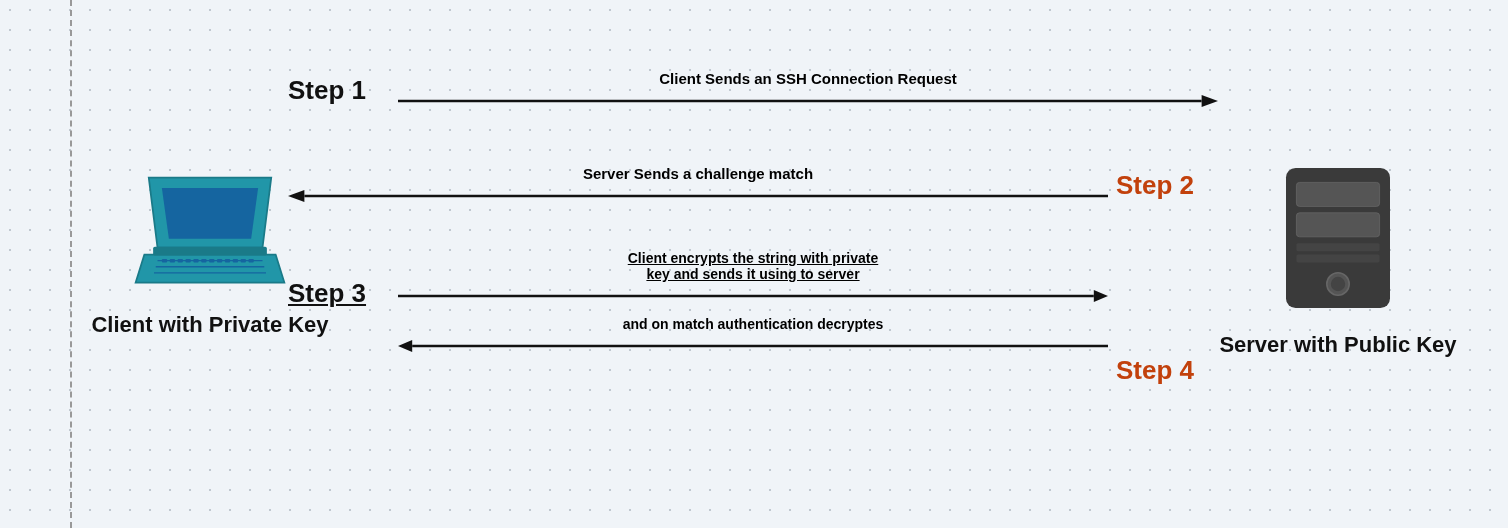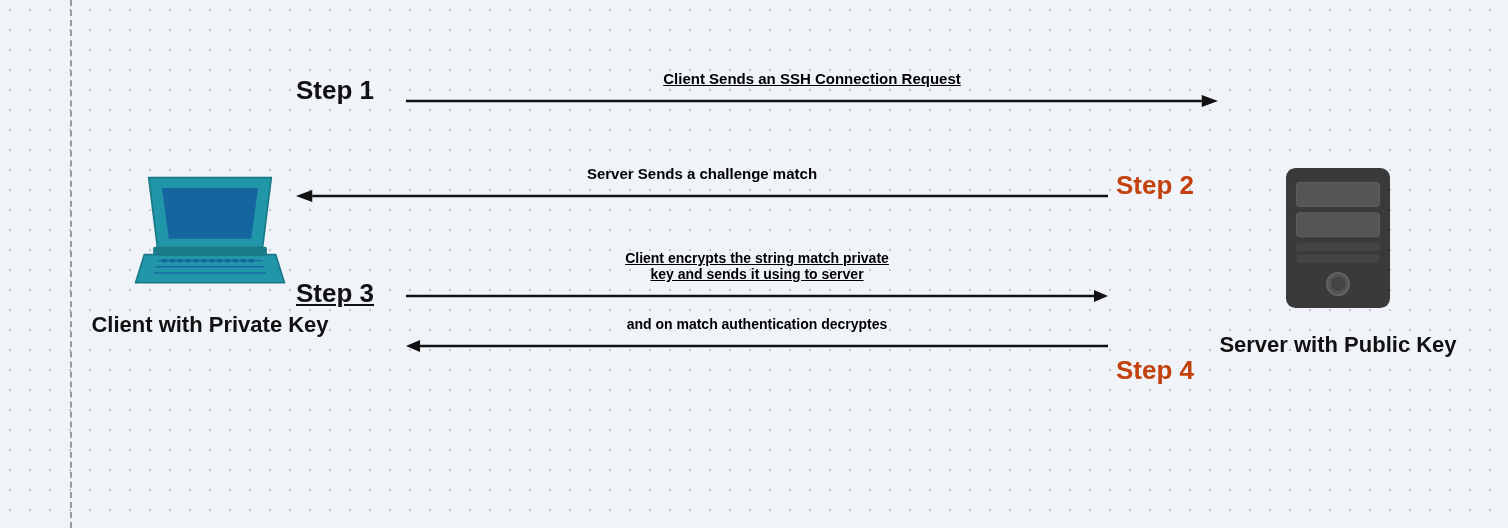--- a/index.html
+++ b/index.html
@@ -73,21 +73,21 @@
       font-weight: bold;
       color: #111;
       margin-top: 8px;
       white-space: nowrap;
       text-align: center;
     }
 
     
     .steps-area {
       position: absolute;
-      left: 296px;
+      left: 288px;
       right: 290px;
       top: 40px;
       height: 450px;
     }
 
     
     .step-row {
       position: absolute;
       width: 100%;
       display: flex;
@@ -183,21 +183,21 @@
       <circle cx="80" cy="155" r="9" fill="#444"></circle>
     </svg>
     <div class="server-label">Server with Public Key</div>
   </div>
 
   <div class="steps-area">
 
     <div class="step-row step1-row" style="position:absolute; top:30px; left:0; right:0; display:flex; align-items:center;">
       <span class="step-label" style="min-width:110px;">Step 1</span>
       <div style="flex:1; display:flex; flex-direction:column; align-items:center;">
-        <span style="font-size:15px; font-weight:bold; text-decoration:underline; margin-bottom:4px;">Client Sends an SSH Connection Request</span>
+        <span style="font-size:15px; font-weight:bold; margin-bottom:4px;">Client Sends an SSH Connection Request</span>
         <svg height="20" style="width:100%;" viewBox="0 0 500 20" preserveAspectRatio="none">
           <line x1="0" y1="10" x2="490" y2="10" stroke="#111" stroke-width="2.5"></line>
           <polygon points="490,4 500,10 490,16" fill="#111"></polygon>
         </svg>
       </div>
     </div>
 
     <div class="step-row step2-row" style="position:absolute; top:125px; left:0; right:0; display:flex; align-items:center;">
       <div style="flex:1; display:flex; flex-direction:column; align-items:center;">
         <span style="font-size:15px; font-weight:bold; margin-bottom:4px;">Server Sends a challenge match</span>
@@ -206,21 +206,21 @@
           <polygon points="10,4 0,10 10,16" fill="#111"></polygon>
         </svg>
       </div>
       <span class="step-end-label" style="min-width:110px; text-align:left; padding-left:8px;">Step 2</span>
     </div>
 
     <div class="step-row step3-row" style="position:absolute; top:210px; left:0; right:0; display:flex; align-items:flex-start;">
       <span class="step-label" style="min-width:110px; margin-top:28px;text-decoration:underline;">Step 3</span>
       <div style="flex:1; display:flex; flex-direction:column; align-items:center;">
 
-        <span style="font-size:14px; font-weight:bold; text-decoration:underline; text-align:center;">Client encrypts the string match private</span>
+        <span style="font-size:14px; font-weight:bold; text-decoration:underline; text-align:center;">Client encrypts the string with private</span>
         <span style="font-size:14px; font-weight:bold; text-decoration:underline; text-align:center; margin-bottom:4px;">key and sends it using to server</span>
         <svg height="20" style="width:100%; margin-bottom:10px;" viewBox="0 0 500 20" preserveAspectRatio="none">
           <line x1="0" y1="10" x2="490" y2="10" stroke="#111" stroke-width="2.5"></line>
           <polygon points="490,4 500,10 490,16" fill="#111"></polygon>
         </svg>
 
         <span style="font-size:14px; font-weight:bold; text-align:center; margin-bottom:4px;">and on match authentication decryptes</span>
 
         <svg height="20" style="width:100%;" viewBox="0 0 500 20" preserveAspectRatio="none">
           <line x1="10" y1="10" x2="500" y2="10" stroke="#111" stroke-width="2.5"></line>

